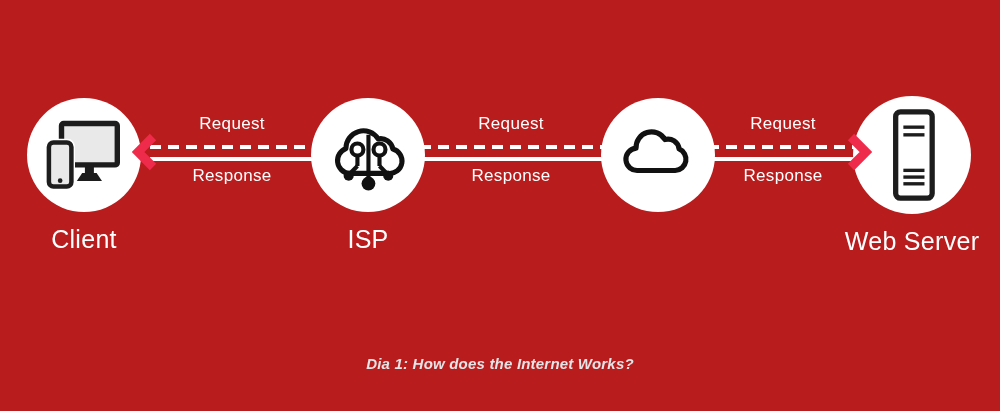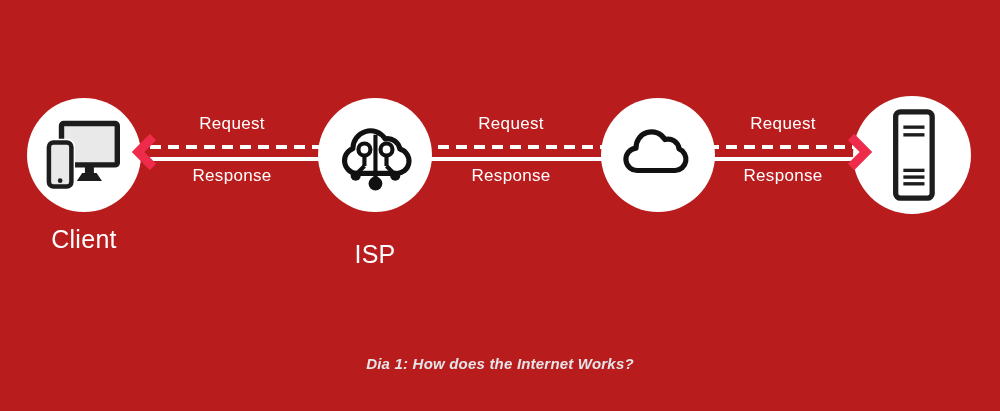--- a/index.html
+++ b/index.html
@@ -46,21 +46,21 @@
   .node {
     position: absolute;
     top: 98px;
     width: 160px;
     display: flex;
     flex-direction: column;
     align-items: center;
     z-index: 2;
   }
   .node-client   { left: 4px; }
-  .node-isp      { left: 295px; gap: 15px; }
+  .node-isp      { left: 288px; }
   .node-internet { left: 578px; }
   .node-server   { left: 832px; top: 96px; }
   .circle {
     width: 114px; height: 114px;
     border-radius: 50%;
     background: #ffffff;
     display: flex;
     align-items: center;
     justify-content: center;
   }
@@ -156,17 +156,18 @@
     <div class="circle circle--lg">
       <svg width="96" height="96" viewBox="0 0 100 100">
         <rect x="33" y="5" width="38" height="90" rx="5" fill="#ffffff" stroke="#1d1d1d" stroke-width="5.5"></rect>
         <line x1="41" y1="21" x2="63" y2="21" stroke="#1d1d1d" stroke-width="3.5"></line>
         <line x1="41" y1="29" x2="63" y2="29" stroke="#1d1d1d" stroke-width="3.5"></line>
         <line x1="41" y1="66" x2="63" y2="66" stroke="#1d1d1d" stroke-width="3.5"></line>
         <line x1="41" y1="73" x2="63" y2="73" stroke="#1d1d1d" stroke-width="3.5"></line>
         <line x1="41" y1="80" x2="63" y2="80" stroke="#1d1d1d" stroke-width="3.5"></line>
       </svg>
     </div>
+    <div class="node-label">Web Server</div>
   </div>
 
   <div class="caption">Dia 1: How does the Internet Works?</div>
 
 </div>
 
 </body></html>

